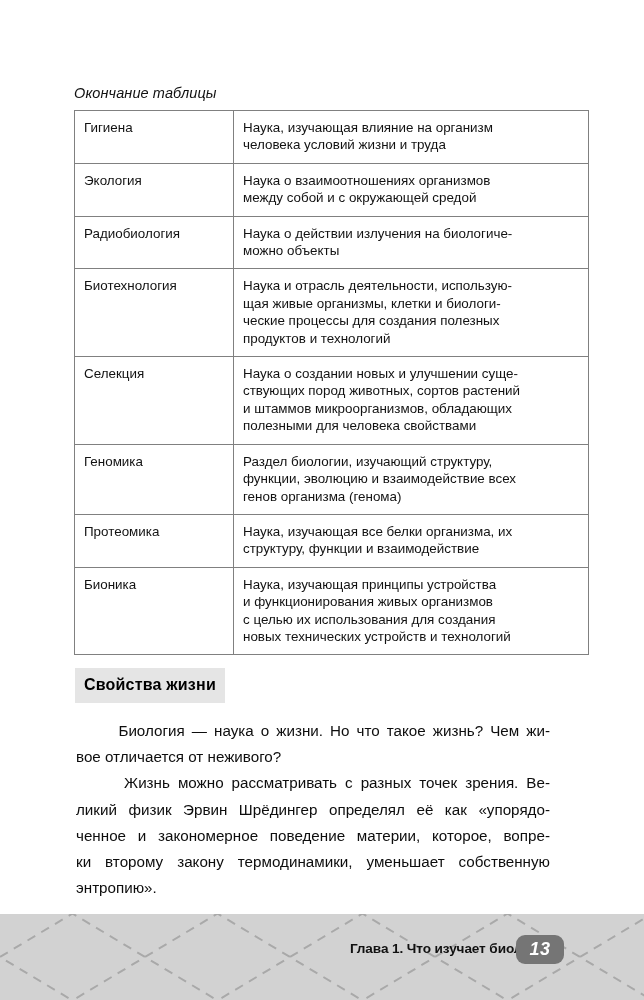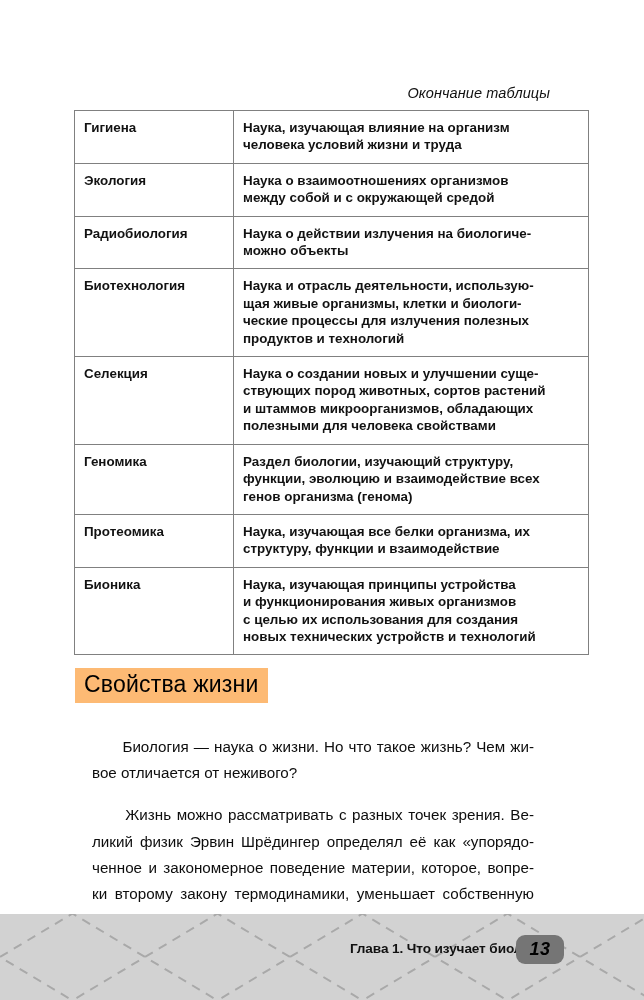--- a/index.html
+++ b/index.html
@@ -23,37 +23,35 @@
     height: 1000px;
     box-sizing: border-box;
   }
 
   
   .table-caption {
     position: absolute;
     left: 74px;
     top: 84px;
     width: 476px;
-    text-align: right;
     font-style: italic;
     font-size: 14.5px;
     line-height: 18px;
     letter-spacing: 0.1px;
     color: #111;
   }
 
   
   .term-table {
     position: absolute;
     left: 74px;
     top: 110px;
     width: 476px;
     border-collapse: collapse;
     table-layout: fixed;
-    font-weight: bold;
   }
   .term-table td {
     border: 1px solid #808080;
     vertical-align: top;
     padding: 8px 9px 9px 9px;
     font-size: 13.4px;
     line-height: 17.4px;
     color: #121212;
   }
   .term-table td.term {
@@ -69,38 +67,38 @@
   }
 
   
   .section-heading {
     position: absolute;
     left: 75px;
     top: 668px;
   }
   .section-heading .hl {
     display: inline-block;
-    background: #fdba74;
+    background: #e5e5e5;
     padding: 3px 9px 5px 9px;
-    font-size: 23px;
+    font-size: 16px;
     line-height: 27px;
-    font-weight: normal;
+    font-weight: bold;
     letter-spacing: 0.2px;
     color: #000;
   }
 
   
   .body-copy {
     position: absolute;
     left: 76px;
     top: 718px;
     width: 474px;
   }
   .body-copy p {
-    margin: 16px;
+    margin: 0;
     font-size: 15.2px;
     line-height: 26.2px;
     color: #0d0d0d;
     text-align: justify;
   }
   .body-copy p .ln {
     display: block;
     white-space: pre;
   }
   .body-copy p .ln.just {
@@ -146,21 +144,21 @@
     white-space: nowrap;
   }
   .page-badge {
     position: absolute;
     right: 80px;
     top: 21px;
     width: 48px;
     height: 29px;
     border-radius: 9px;
     background: #757575;
-    color: #000000;
+    color: #ffffff;
     font-size: 18px;
     font-weight: bold;
     font-style: italic;
     line-height: 29px;
     text-align: center;
     letter-spacing: 0.5px;
   }
 </style>
 </head>
 <body>
@@ -190,21 +188,21 @@
         <td class="definition">
           <span class="ln">Наука о действии излучения на биологиче-</span>
           <span class="ln">можно объекты</span>
         </td>
       </tr>
       <tr>
         <td class="term">Биотехнология</td>
         <td class="definition">
           <span class="ln">Наука и отрасль деятельности, использую-</span>
           <span class="ln">щая живые организмы, клетки и биологи-</span>
-          <span class="ln">ческие процессы для излучения полезных</span>
+          <span class="ln">ческие процессы для создания полезных</span>
           <span class="ln">продуктов и технологий</span>
         </td>
       </tr>
       <tr>
         <td class="term">Селекция</td>
         <td class="definition">
           <span class="ln">Наука о создании новых и улучшении суще-</span>
           <span class="ln">ствующих пород животных, сортов растений</span>
           <span class="ln">и штаммов микроорганизмов, обладающих</span>
           <span class="ln">полезными для человека свойствами</span>

